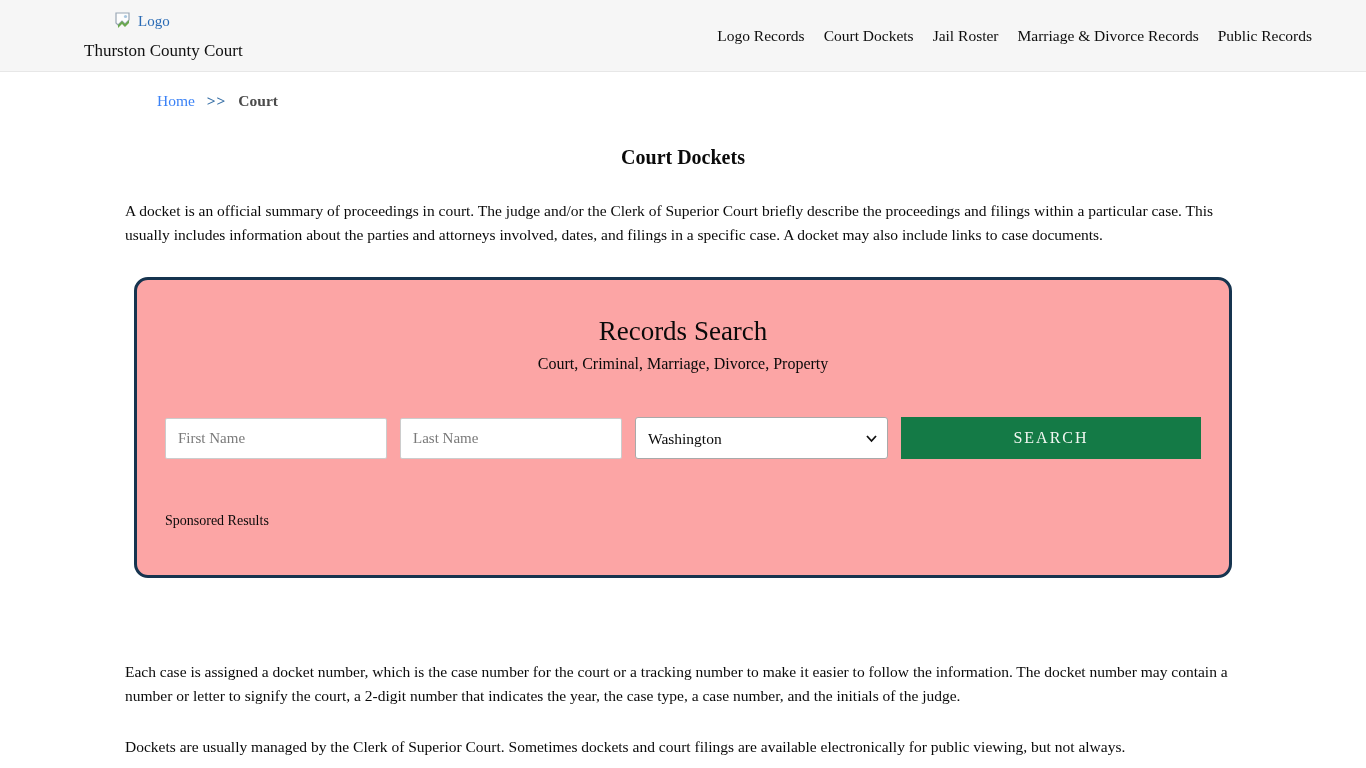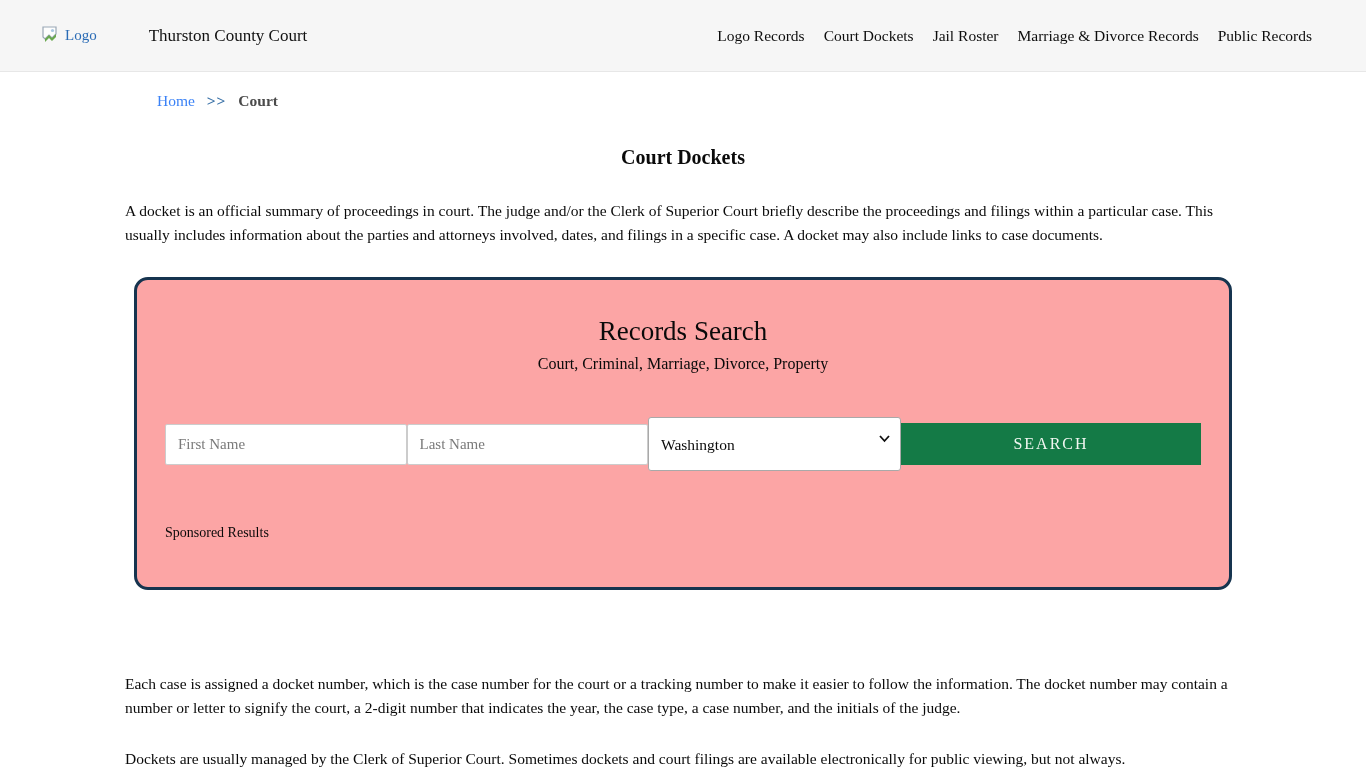--- a/index.html
+++ b/index.html
@@ -7,21 +7,21 @@
     width: 1366px; height: 768px; overflow: hidden;
     background: #ffffff;
     font-family: "Liberation Serif", serif;
     color: #000;
   }
   
   .header {
     height: 72px; background: #f6f6f6; border-bottom: 1px solid #e7e7e7;
     display: flex; align-items: center; padding: 0 54px 0 40px;
   }
-  .brand { display: flex; align-items: center; gap: 8px; }
+  .brand { display: flex; align-items: center; gap: 8px; flex-direction: column; }
   .broken-img { display: flex; align-items: center; gap: 3px; color: #2a6bb5; font-size: 15px; }
   .brand-title { font-size: 17px; color: #111; margin-left: 44px; }
   .nav { margin-left: auto; display: flex; gap: 19px; }
   .nav a {
     font-size: 15.5px; color: #0d0d0d; text-decoration: none; white-space: nowrap;
     cursor: pointer;
   }
   
   .container { width: 1116px; margin: 0 auto; }
   .breadcrumb { margin-top: 20px; padding-left: 32px; font-size: 15.5px; }
@@ -32,30 +32,30 @@
   p.body-text { font-size: 15.5px; line-height: 1.55; margin-top: 30px; color: #0a0a0a; }
   
   .search-box {
     width: 1098px; margin: 30px auto 0;
     background: #fca5a5;
     border: 3px solid #16344f; border-radius: 14px;
     padding: 36px 28px 46px;
   }
   .search-title { text-align: center; font-size: 27px; color: #0a0a0a; font-weight: normal; }
   .search-subtitle { text-align: center; font-size: 16px; margin-top: 8px; color: #0a0a0a; }
-  .search-form { display: flex; margin-top: 44px; align-items: center; }
+  .search-form { display: flex; gap: 13px; margin-top: 44px; align-items: center; }
   .search-form input[type="text"] {
     flex: 1 1 0; height: 41px; border: 1px solid #cccccc; background: #fff;
     padding: 0 12px; font-size: 15px; font-family: "Liberation Serif", serif; color: #222;
     border-radius: 2px;
   }
   .search-form input::placeholder { color: #7a7a7a; }
   .select-wrap { position: relative; width: 253px; }
   .select-wrap select {
-    width: 100%; height: 54px; border: 1px solid #a9a9a9; background: #fff;
+    width: 100%; height: 42px; border: 1px solid #a9a9a9; background: #fff;
     padding: 0 30px 0 12px; font-size: 15.5px; font-family: "Liberation Serif", serif;
     color: #0a0a0a; appearance: none; -webkit-appearance: none; border-radius: 3px;
     cursor: pointer;
   }
   .select-chevron { position: absolute; right: 10px; top: 14px; pointer-events: none; }
   .search-btn {
     width: 300px; height: 42px; border: none; cursor: pointer;
     background: #147a46; color: #f2f7f2;
     font-family: "Liberation Serif", serif; font-size: 16px; letter-spacing: 2px;
   }

